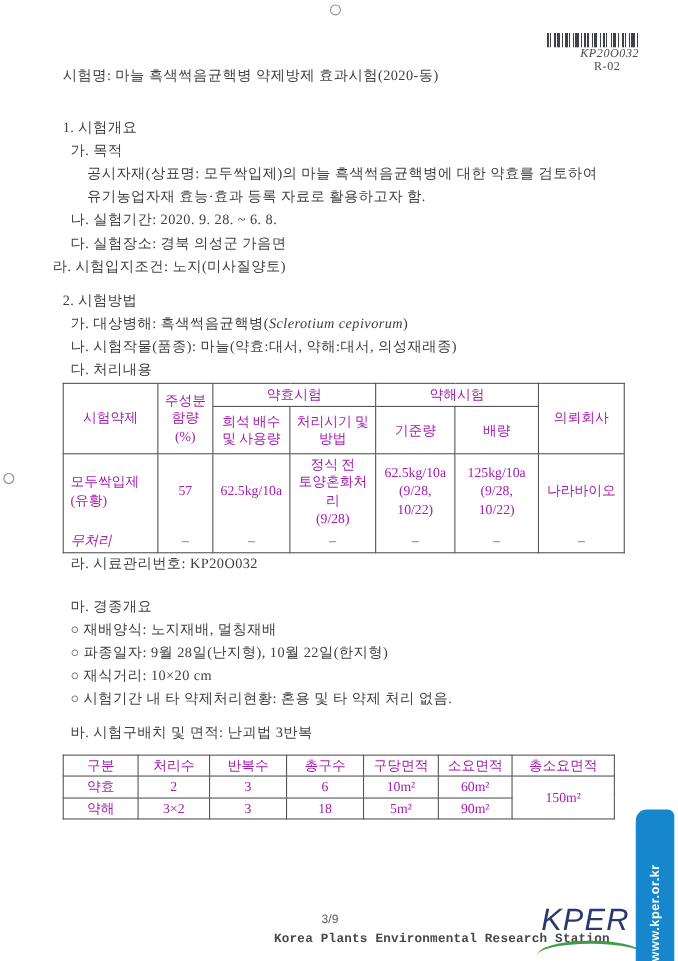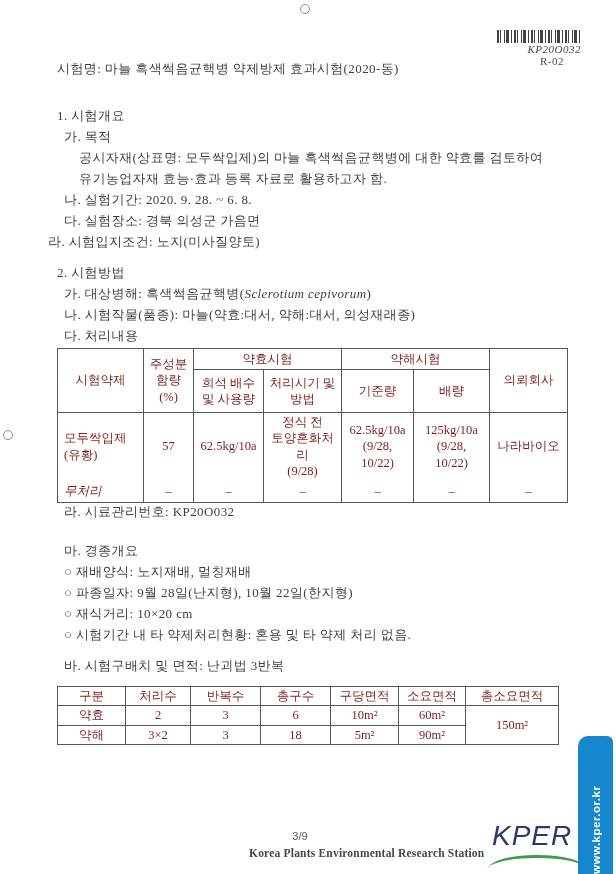--- a/index.html
+++ b/index.html
@@ -36,31 +36,31 @@
   }
   
   table{border-collapse:collapse;table-layout:fixed;}
   .t1{position:absolute;left:57px;top:348px;width:510px;border:1.5px solid #55565a;}
   .t2{position:absolute;left:57px;top:686px;width:501px;border:1.5px solid #55565a;}
   th,td{
     border:1px solid #55565a;
     font-size:12.5px;font-weight:normal;
     text-align:center;vertical-align:middle;
     white-space:pre-line;line-height:1.3;
-    padding:1px 2px;color:#7f1d1d;
+    padding:1px 2px;color:#a21caf;
   }
   .t1 .no-bottom td{border-bottom:none;}
   .t1 .no-top td{border-top:none;font-style:italic;}
   .cell-left{text-align:left;padding-left:6px;margin-top:36px;}
   
   .page-num{position:absolute;left:270px;top:830px;width:60px;text-align:center;
     font-size:11px;color:#5a5a5e;font-family:"Liberation Sans",sans-serif;}
   .station{
     position:absolute;left:249px;top:847px;
-    font-family:Liberation Serif, serif;font-size:11.5px;font-weight:bold;
+    font-family:Liberation Mono, monospace;font-size:11.5px;font-weight:bold;
     color:#45464b;letter-spacing:0.2px;white-space:nowrap;
   }
   .kper-logo{position:absolute;left:492px;top:822px;width:100px;height:46px;}
   .kper-text{
     font-family:"Liberation Sans",sans-serif;font-weight:normal;font-style:italic;
     font-size:28px;color:#2a3a6e;letter-spacing:1px;line-height:1;
   }
   .kper-swoosh{
     position:absolute;left:-4px;top:33px;width:98px;height:11px;
     border-top:3px solid #3f9b47;

